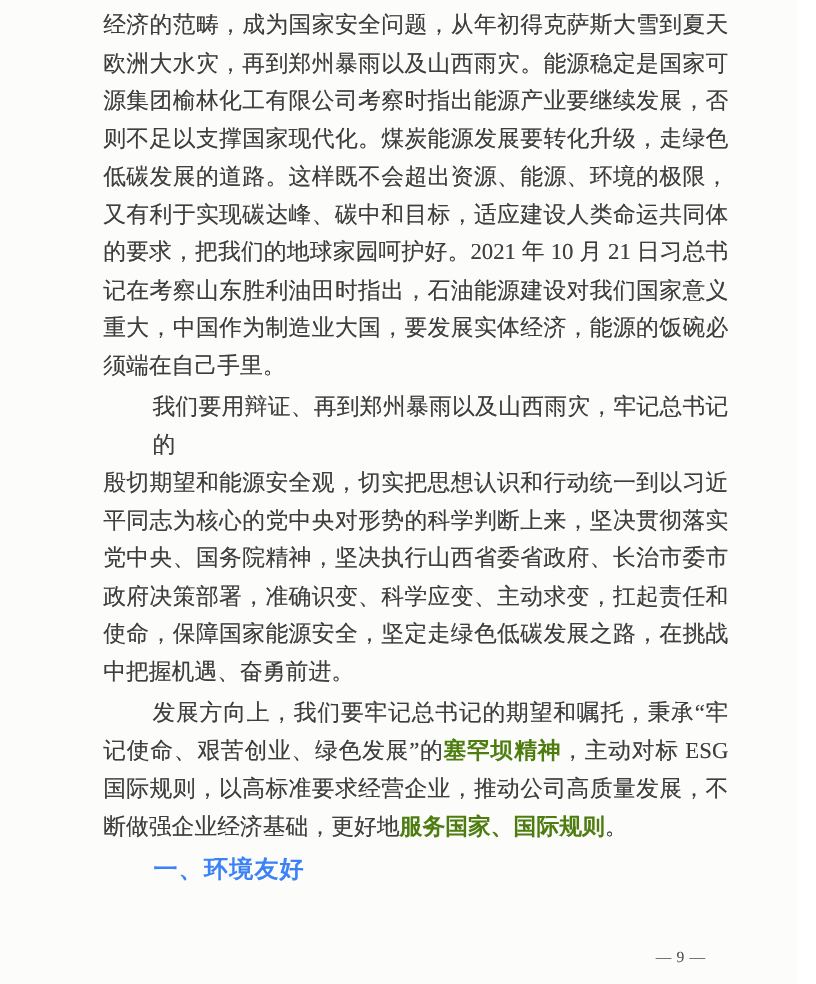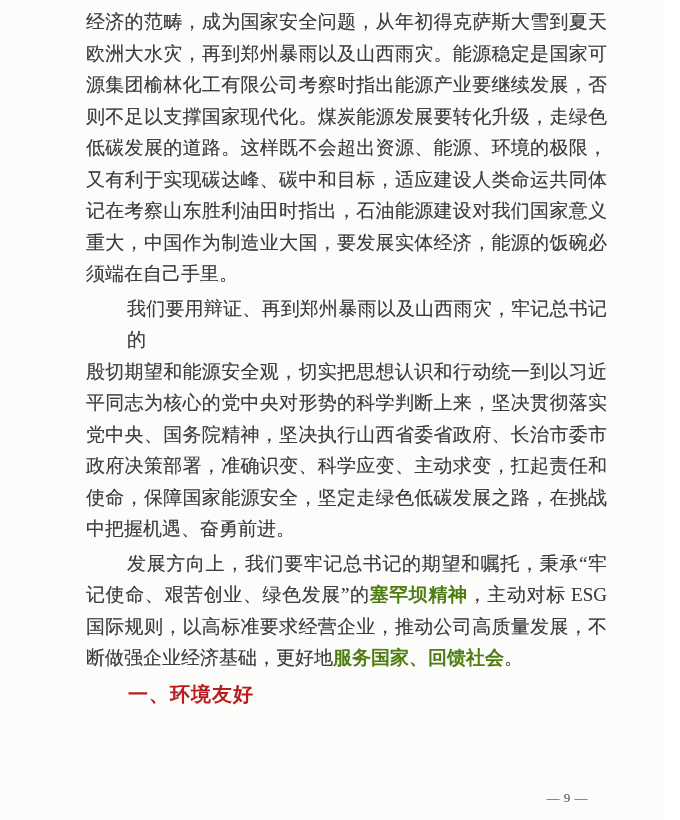--- a/index.html
+++ b/index.html
@@ -44,21 +44,21 @@
     color: #4d7c0f;
     text-shadow: none;
   }
   .heading {
     margin-top: 5px;
     padding-left: 42px;
     font-family: "Liberation Sans", sans-serif;
     font-weight: bold;
     font-size: 20px;
     line-height: 31.5px;
-    color: #b91c1c;
+    color: #3b82f6;
     letter-spacing: 1px;
     text-shadow: none;
   }
   .page-number {
     position: absolute;
     right: 76px;
     bottom: 14px;
     font-family: "Liberation Serif", serif;
     font-size: 13px;
     color: #474747;
@@ -71,40 +71,41 @@
 <div class="page">
   <div class="content">
 
     <div class="para para-1">
       <div class="line">经济的范畴，成为国家安全问题，从年初得克萨斯大雪到夏天</div>
       <div class="line">欧洲大水灾，再到郑州暴雨以及山西雨灾。能源稳定是国家可</div>
       <div class="line">源集团榆林化工有限公司考察时指出能源产业要继续发展，否</div>
       <div class="line">则不足以支撑国家现代化。煤炭能源发展要转化升级，走绿色</div>
       <div class="line">低碳发展的道路。这样既不会超出资源、能源、环境的极限，</div>
       <div class="line">又有利于实现碳达峰、碳中和目标，适应建设人类命运共同体</div>
+      <div class="line">的要求，把我们的地球家园呵护好。2021 年 10 月 21 日习总书</div>
       <div class="line">记在考察山东胜利油田时指出，石油能源建设对我们国家意义</div>
       <div class="line">重大，中国作为制造业大国，要发展实体经济，能源的饭碗必</div>
       <div class="line end">须端在自己手里。</div>
     </div>
 
     <div class="para para-2">
       <div class="line indent">我们要用辩证、再到郑州暴雨以及山西雨灾，牢记总书记的</div>
       <div class="line">殷切期望和能源安全观，切实把思想认识和行动统一到以习近</div>
       <div class="line">平同志为核心的党中央对形势的科学判断上来，坚决贯彻落实</div>
       <div class="line">党中央、国务院精神，坚决执行山西省委省政府、长治市委市</div>
       <div class="line">政府决策部署，准确识变、科学应变、主动求变，扛起责任和</div>
       <div class="line">使命，保障国家能源安全，坚定走绿色低碳发展之路，在挑战</div>
       <div class="line end">中把握机遇、奋勇前进。</div>
     </div>
 
     <div class="para para-3">
       <div class="line indent">发展方向上，我们要牢记总书记的期望和嘱托，秉承“牢</div>
       <div class="line"><span>记使命、艰苦创业、绿色发展”的</span><span class="bold-run">塞罕坝精神</span><span>，主动对标 ESG</span></div>
       <div class="line">国际规则，以高标准要求经营企业，推动公司高质量发展，不</div>
-      <div class="line end"><span>断做强企业经济基础，更好地</span><span class="bold-run">服务国家、回馈社会</span><span>。</span></div>
+      <div class="line end"><span>断做强企业经济基础，更好地</span><span class="bold-run">服务国家、国际规则</span><span>。</span></div>
     </div>
 
     <div class="heading">一、环境友好</div>
 
   </div>
 
   <div class="page-number">— 9 —</div>
 </div>
 
 </body></html>

